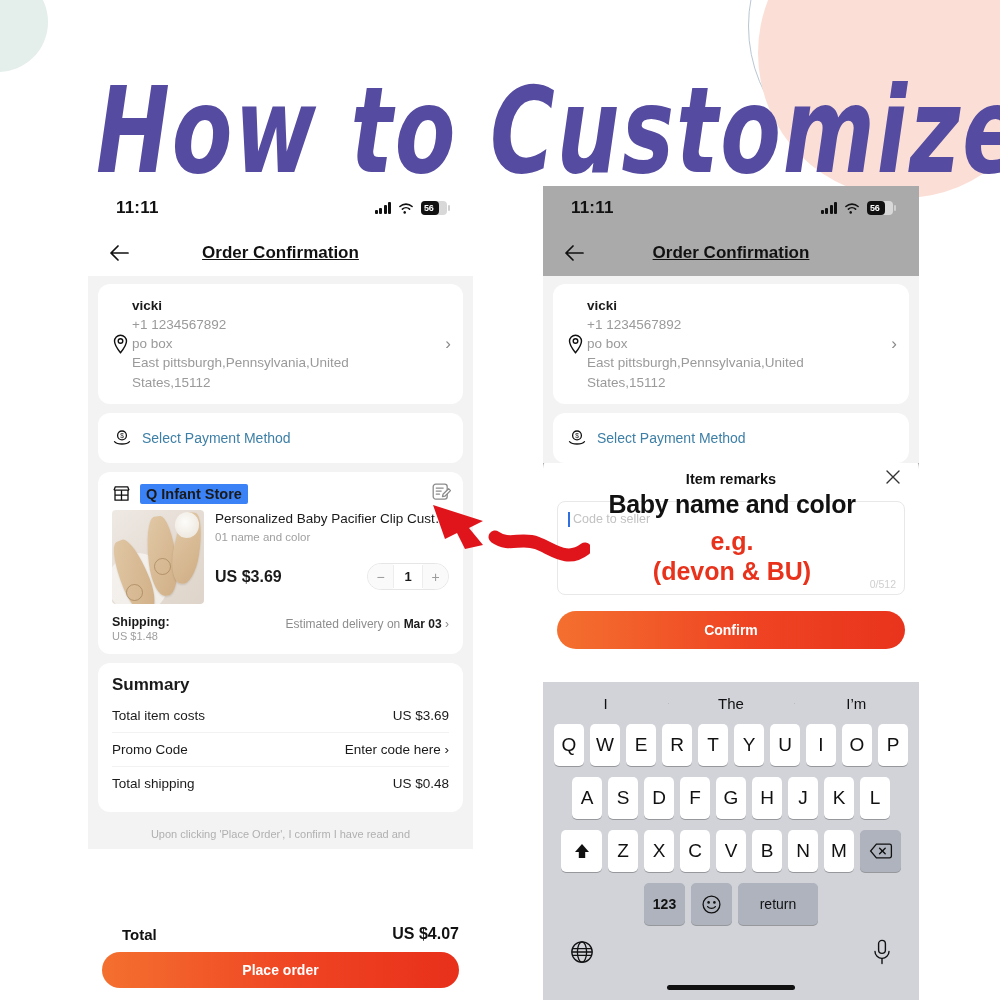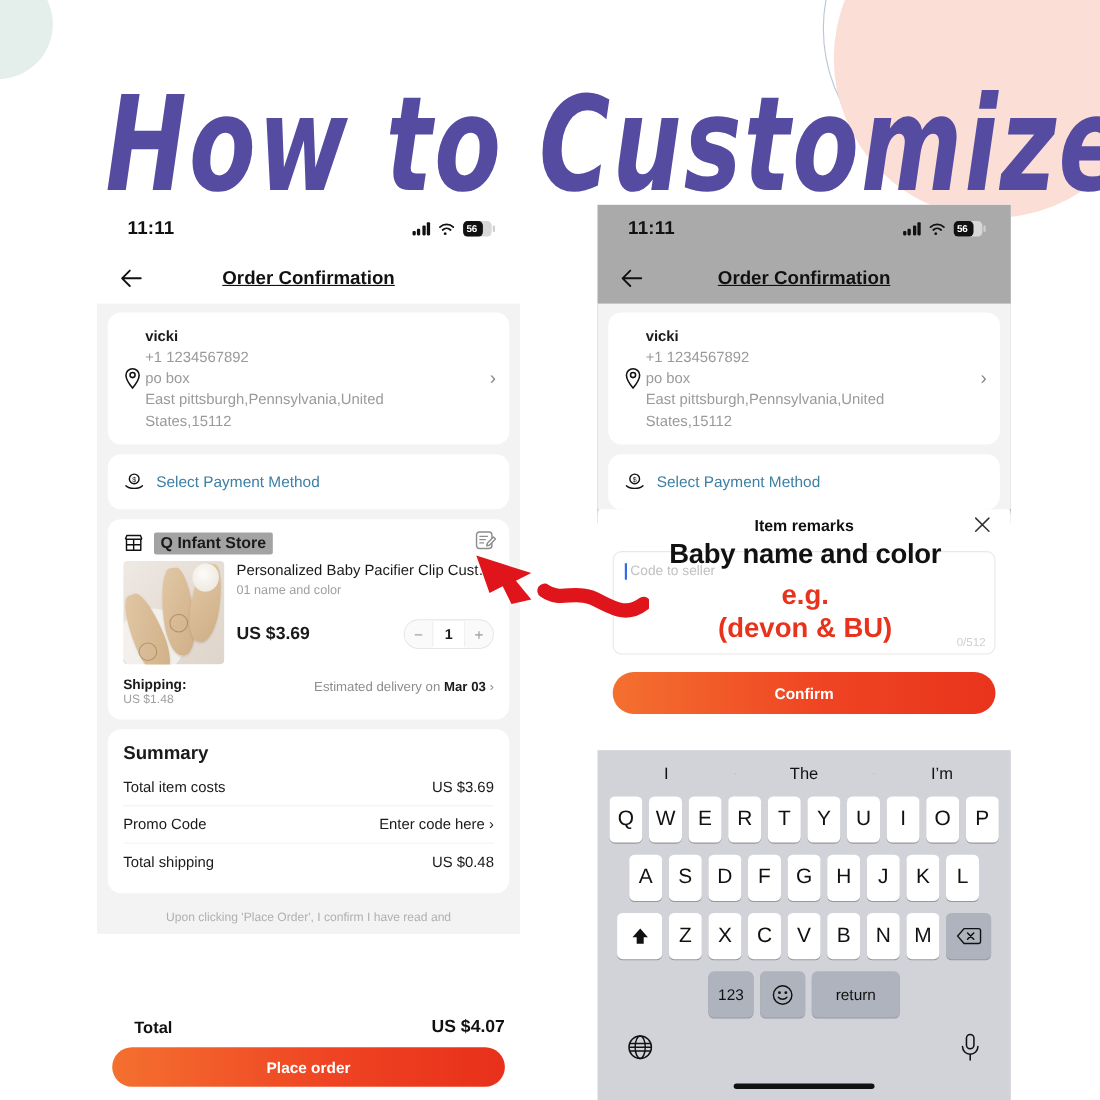--- a/index.html
+++ b/index.html
@@ -78,21 +78,21 @@
   .addr{display:flex;gap:3px;align-items:center;padding-right:18px;}
   .addr-txt{flex:1;line-height:1.42;}
   .addr-name{font-size:13.5px;font-weight:bold;color:#1a1a1a;}
   .addr-line{font-size:13.5px;color:#9a9a9a;}
   .chev-r{position:absolute;right:12px;top:50%;transform:translateY(-50%);color:#8a8a8a;font-size:17px;}
 
   .pay{display:flex;align-items:center;gap:10px;padding:4px 0;}
   .pay-label{font-size:14px;color:#3d7fa6;}
 
   .store-row{display:flex;align-items:center;gap:9px;margin-bottom:6px;position:relative;}
-  .store-name{font-size:14.5px;font-weight:bold;color:#1a1a1a;background:#a3a3a3;padding:2px 6px;border-radius:2px;}
+  .store-name{font-size:14.5px;font-weight:bold;color:#1a1a1a;background:#3b82f6;padding:2px 6px;border-radius:2px;}
   .store-edit{position:absolute;right:-2px;top:50%;transform:translateY(-50%);}
 
   .prod{display:flex;gap:11px;}
   .prod-img{
     width:92px;height:94px;border-radius:4px;flex:none;position:relative;overflow:hidden;
     background:
       radial-gradient(circle at 28% 78%, rgba(255,255,255,.55) 0 30%, transparent 31%),
       linear-gradient(135deg,#efe9e4 0%,#e6ded6 45%,#ded4ca 100%);
   }
   .brush{position:absolute;border-radius:40% 40% 46% 46%/ 58% 58% 42% 42%;
@@ -188,21 +188,21 @@
   .kb-sugg{height:42px;display:flex;align-items:center;}
   .kb-sugg div{flex:1;text-align:center;font-size:15px;color:#111;position:relative;}
   .kb-sugg div + div:before{content:"";position:absolute;left:0;top:8px;bottom:8px;width:1px;background:#b9bcc3;}
   .kb-row{display:flex;justify-content:center;gap:6px;margin-bottom:11px;padding:0 3px;}
   .key{
     width:30px;height:42px;background:#fff;border-radius:5px;
     display:flex;align-items:center;justify-content:center;
     font-size:19px;color:#111;box-shadow:0 1px 0 rgba(0,0,0,.28);
   }
   .key.wide{width:41px;background:#aeb3bd;}
-  .key.fn{width:41px;background:#aeb3bd;font-size:14px;}
+  .key.fn{width:41px;background:#aeb3bd;font-size:14px;font-weight:bold;}
   .key.space{flex:1;max-width:176px;}
   .key.ret{width:80px;background:#aeb3bd;font-size:14px;}
   .kb-row.r2{padding-left:18px;padding-right:18px;}
   .kb-bot{display:flex;align-items:center;justify-content:space-between;padding:2px 26px 0;}
   .home-ind{position:absolute;left:50%;transform:translateX(-50%);bottom:10px;width:128px;height:5px;background:#111;border-radius:3px;}
 
   
   .arrow-wrap{position:absolute;left:425px;top:497px;width:165px;height:70px;z-index:60;}
 </style>
 </head>

